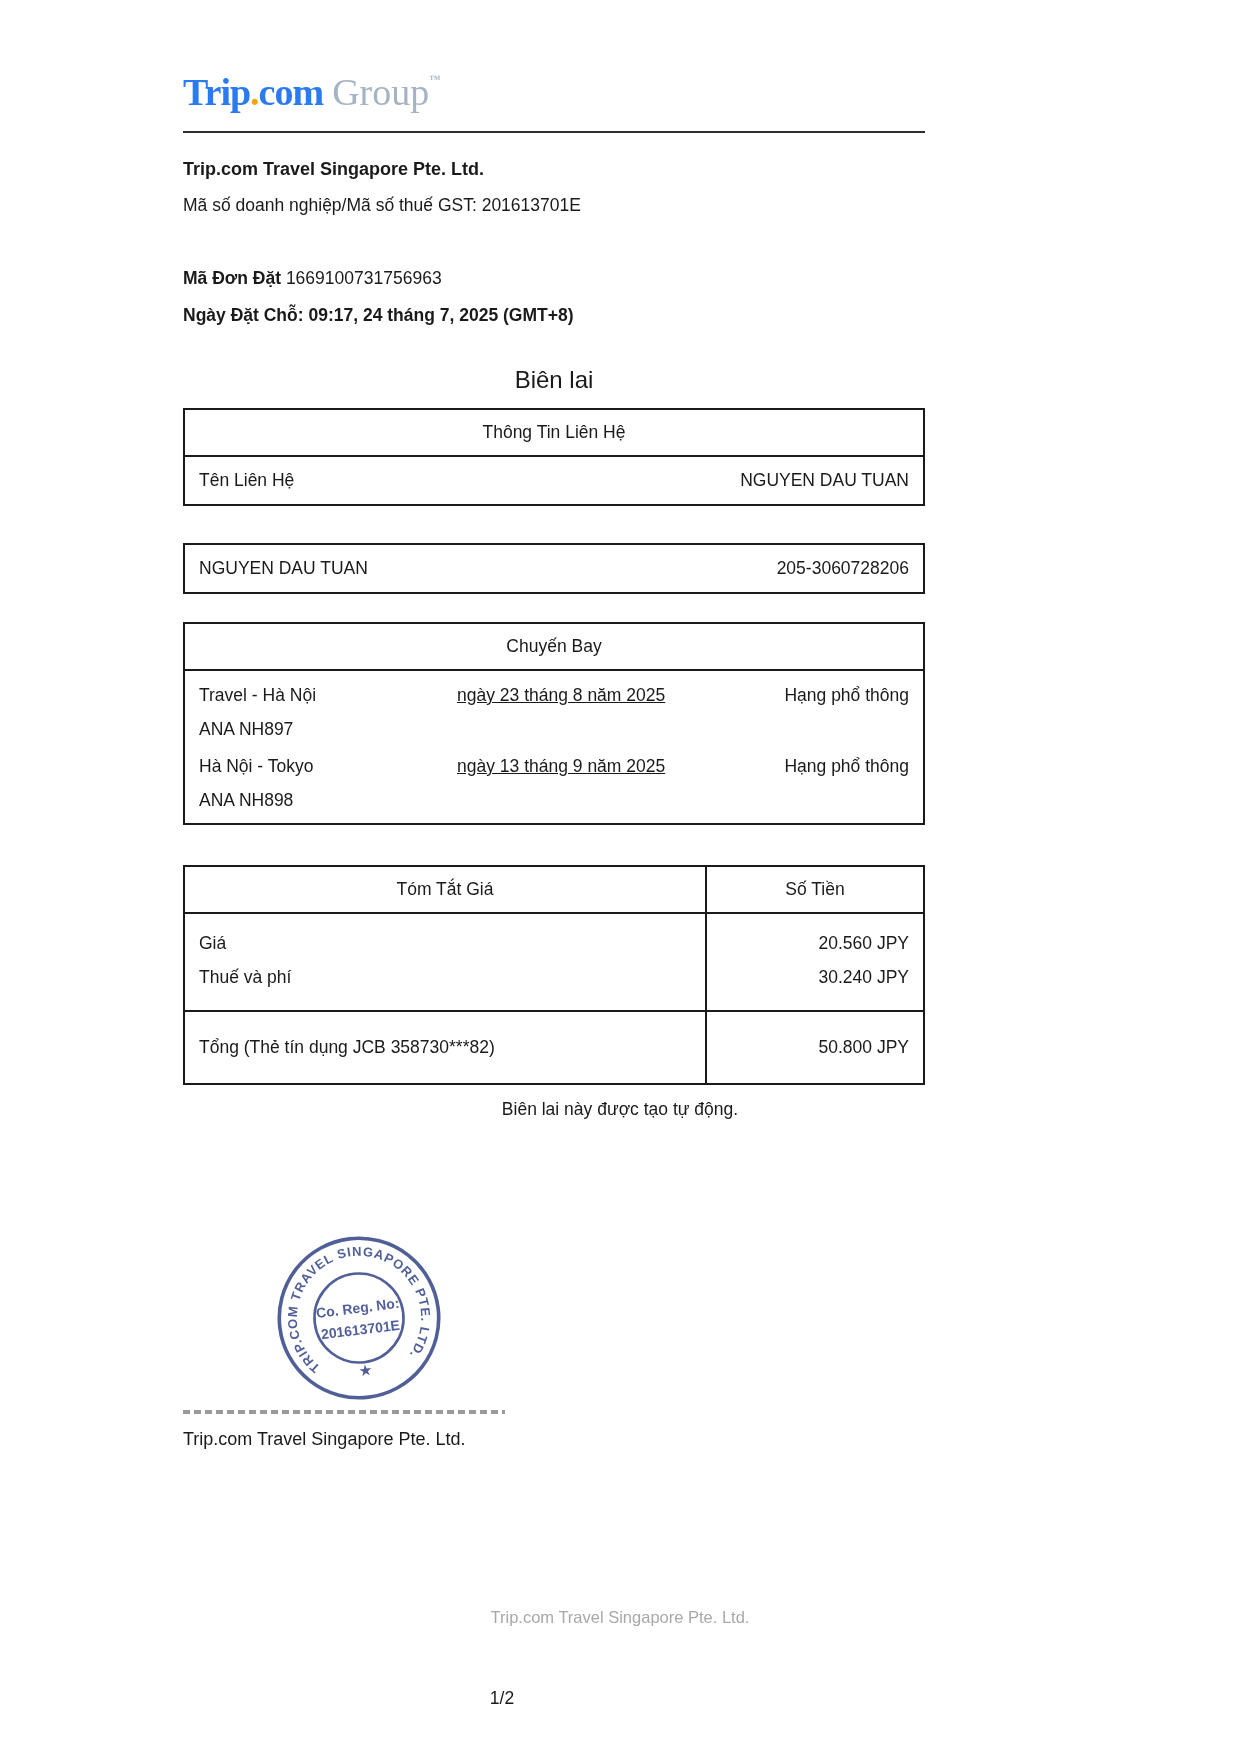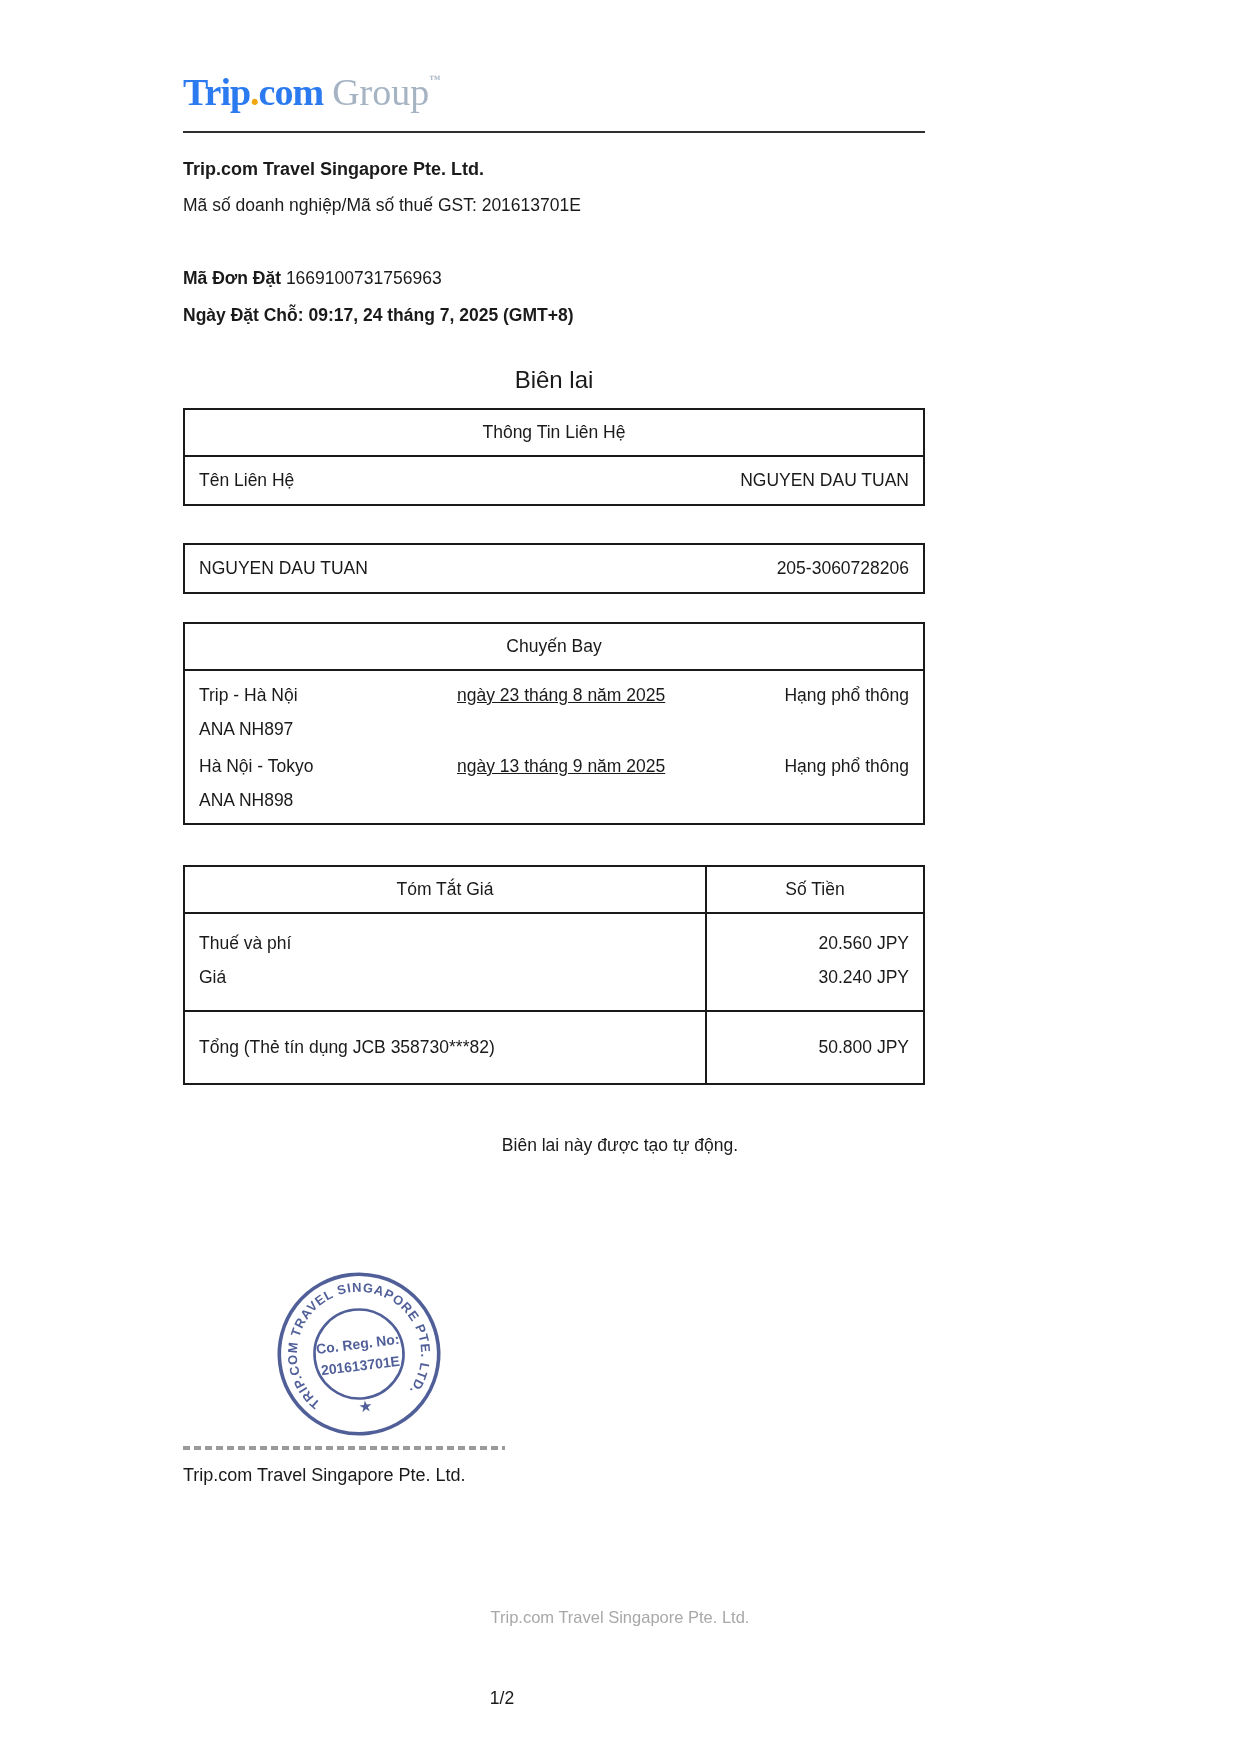--- a/index.html
+++ b/index.html
@@ -56,21 +56,21 @@
   
   .tbl-price { margin-top: 40px; font-size: 17.5px; border: 2px solid #1a1a1a; }
   .price-grid { display: grid; grid-template-columns: 522px 1fr; }
   .pc-hl, .pc-hr { text-align: center; padding: 12px 4px; border-bottom: 2px solid #1a1a1a; }
   .pc-hl, .pc-bl, .pc-tl { border-right: 2px solid #1a1a1a; }
   .pc-bl, .pc-br { padding: 12px 14px 16px; border-bottom: 2px solid #1a1a1a; }
   .pc-br, .pc-tr { text-align: right; }
   .price-line { line-height: 34px; }
   .pc-tl, .pc-tr { padding: 25px 14px; }
 
-  .auto-note { margin-top: 50px; text-align: center; font-size: 17.5px; width: 1240px; }
+  .auto-note { margin-top: 14px; text-align: center; font-size: 17.5px; width: 1240px; }
 
   
   .stamp-wrap { margin-top: 110px; margin-left: 88px; width: 176px; height: 176px; }
   .stamp-wrap svg { opacity: 0.88; }
 
   .dash-line {
     margin-top: 4px; width: 322px; height: 4px;
     background: repeating-linear-gradient(90deg, #9a9a9a 0 7px, transparent 7px 11px);
   }
   .signature-line { margin-top: 15px; font-size: 18px; }
@@ -112,41 +112,41 @@
     <div class="kv-row">
       <span>NGUYEN DAU TUAN</span>
       <span>205-3060728206</span>
     </div>
   </div>
 
   <div class="tbl tbl-flights">
     <div class="tbl-header">Chuyến Bay</div>
     <div class="flight-body">
       <div class="flight-row">
-        <div class="f-route">Trip - Hà Nội</div>
+        <div class="f-route">Travel - Hà Nội</div>
         <div class="f-date">ngày 23 tháng 8 năm 2025</div>
         <div class="f-cabin">Hạng phổ thông</div>
         <div class="f-flight">ANA NH897</div>
       </div>
       <div class="flight-row">
         <div class="f-route">Hà Nội - Tokyo</div>
         <div class="f-date">ngày 13 tháng 9 năm 2025</div>
         <div class="f-cabin">Hạng phổ thông</div>
         <div class="f-flight">ANA NH898</div>
       </div>
     </div>
   </div>
 
   <div class="tbl-price">
     <div class="price-grid">
       <div class="pc-hl">Tóm Tắt Giá</div>
       <div class="pc-hr">Số Tiền</div>
       <div class="pc-bl">
+        <div class="price-line">Giá</div>
         <div class="price-line">Thuế và phí</div>
-        <div class="price-line">Giá</div>
       </div>
       <div class="pc-br">
         <div class="price-line">20.560 JPY</div>
         <div class="price-line">30.240 JPY</div>
       </div>
       <div class="pc-tl">Tổng (Thẻ tín dụng JCB 358730***82)</div>
       <div class="pc-tr">50.800 JPY</div>
     </div>
   </div>
 </div>

